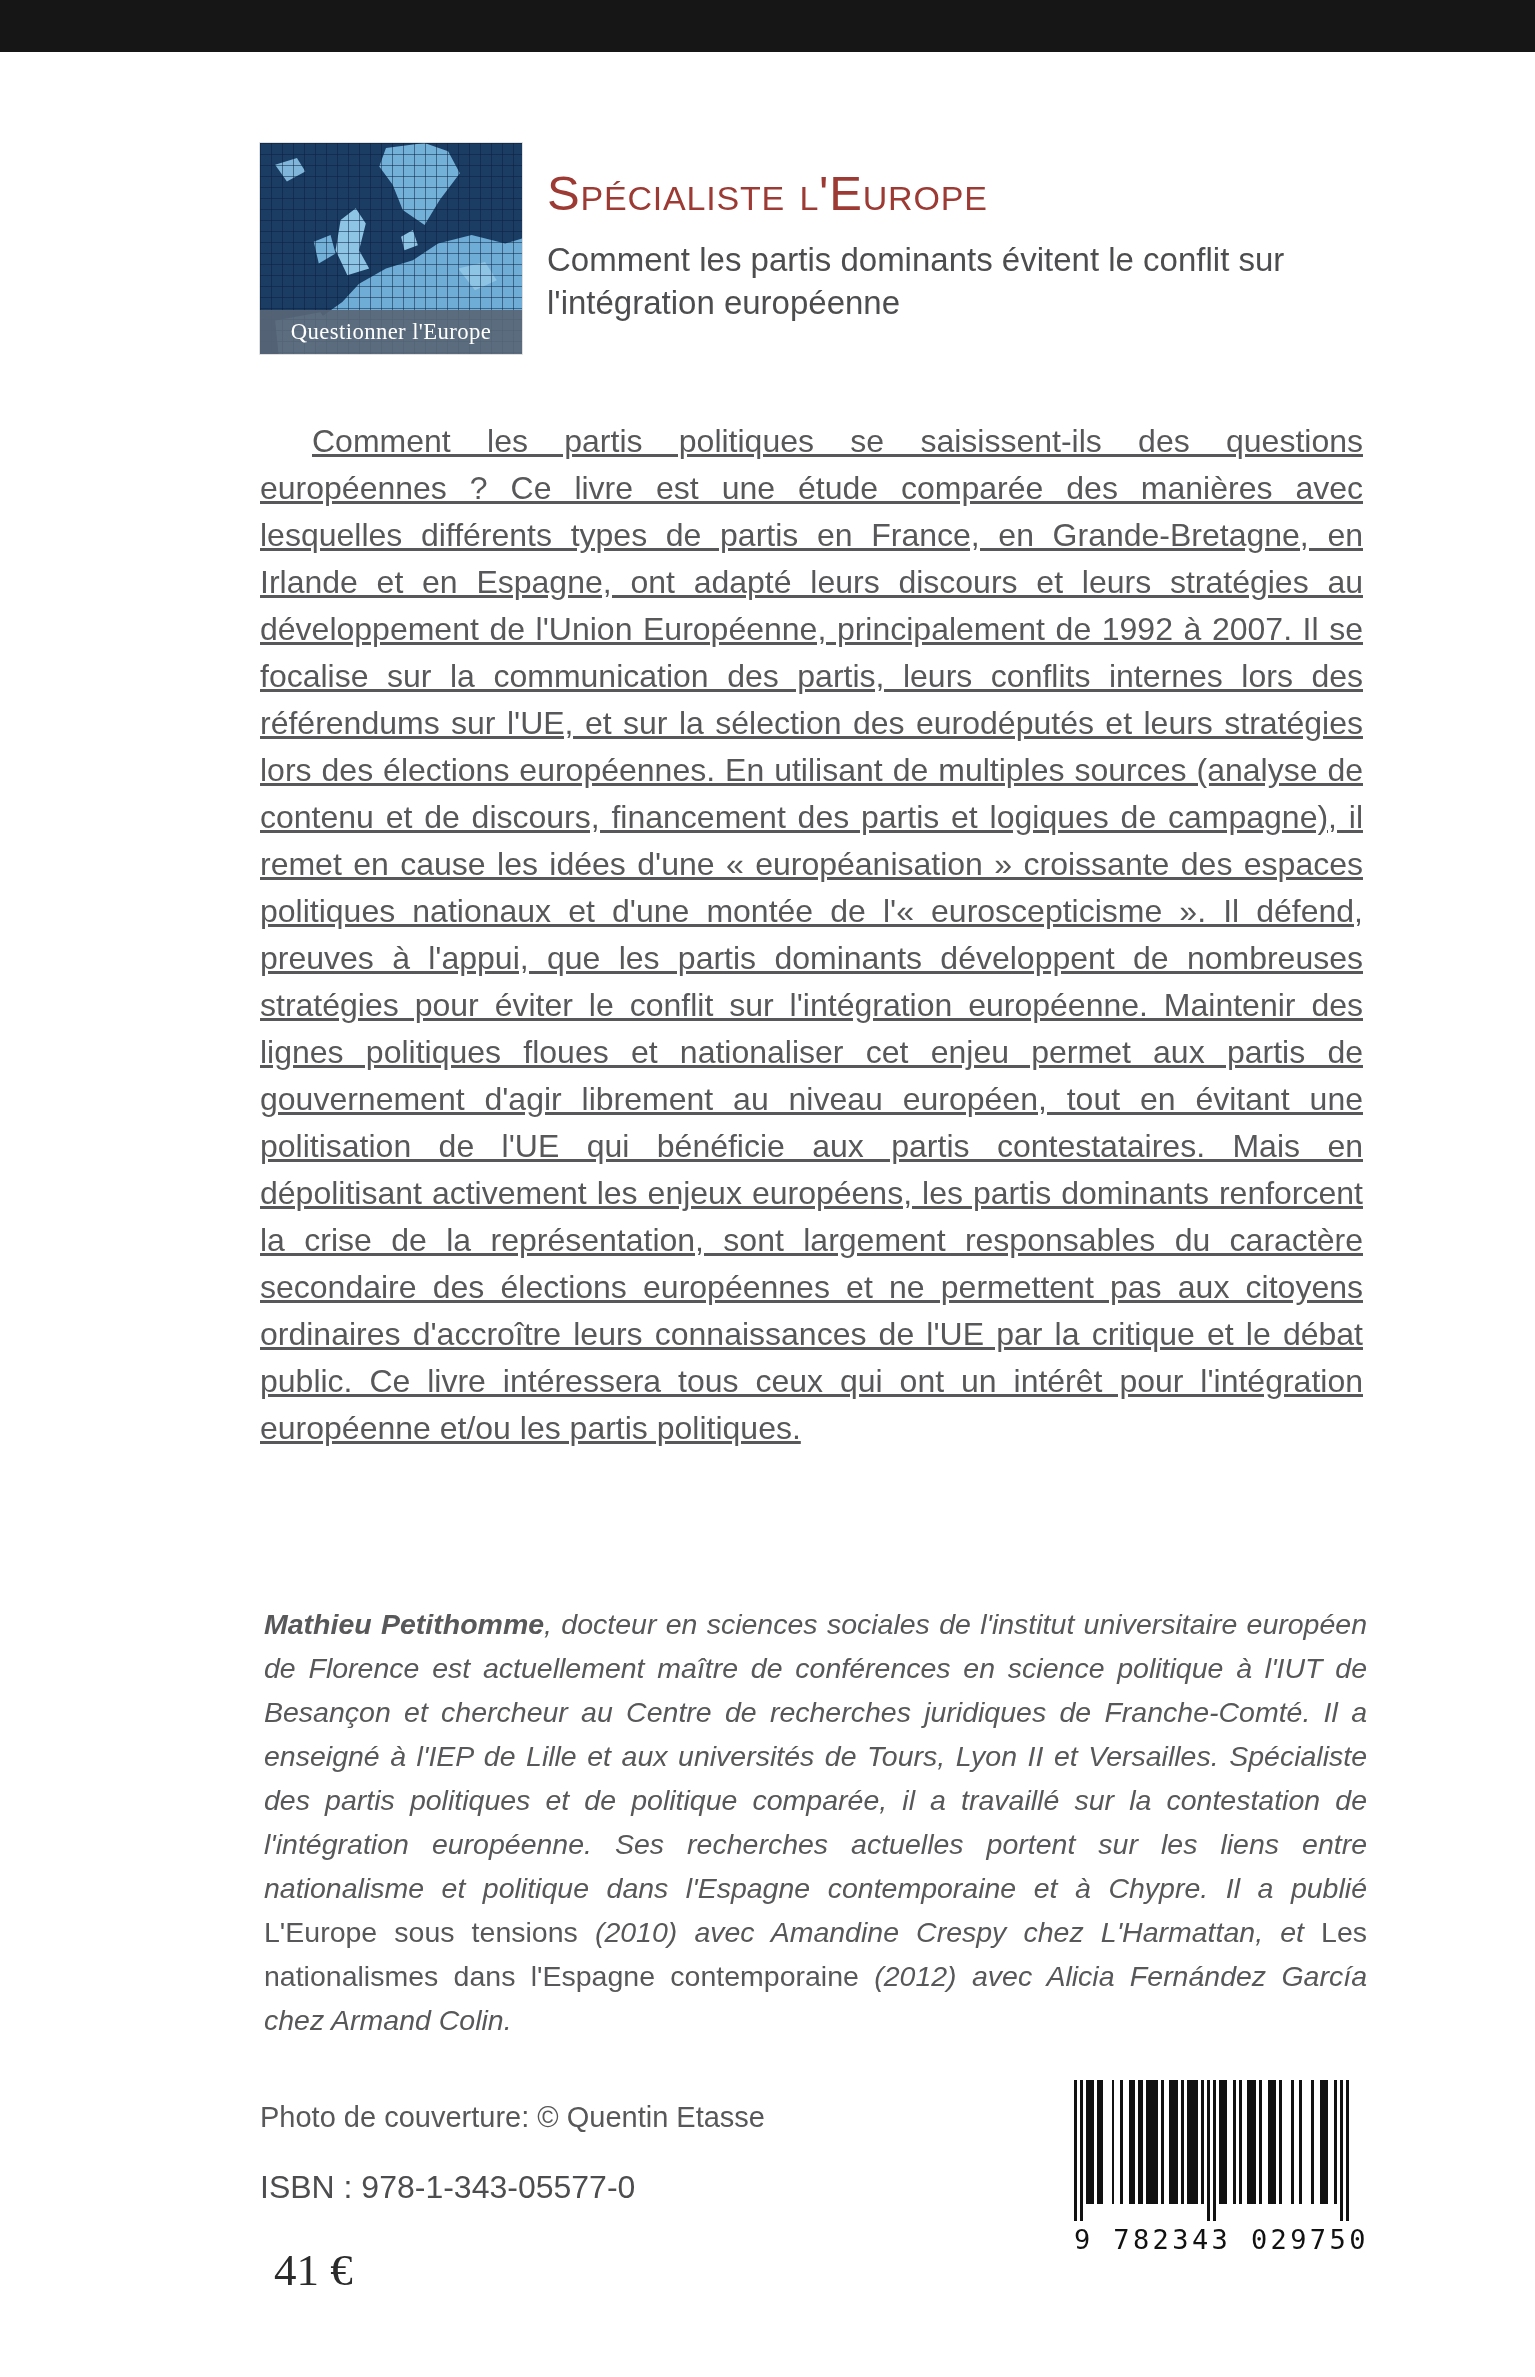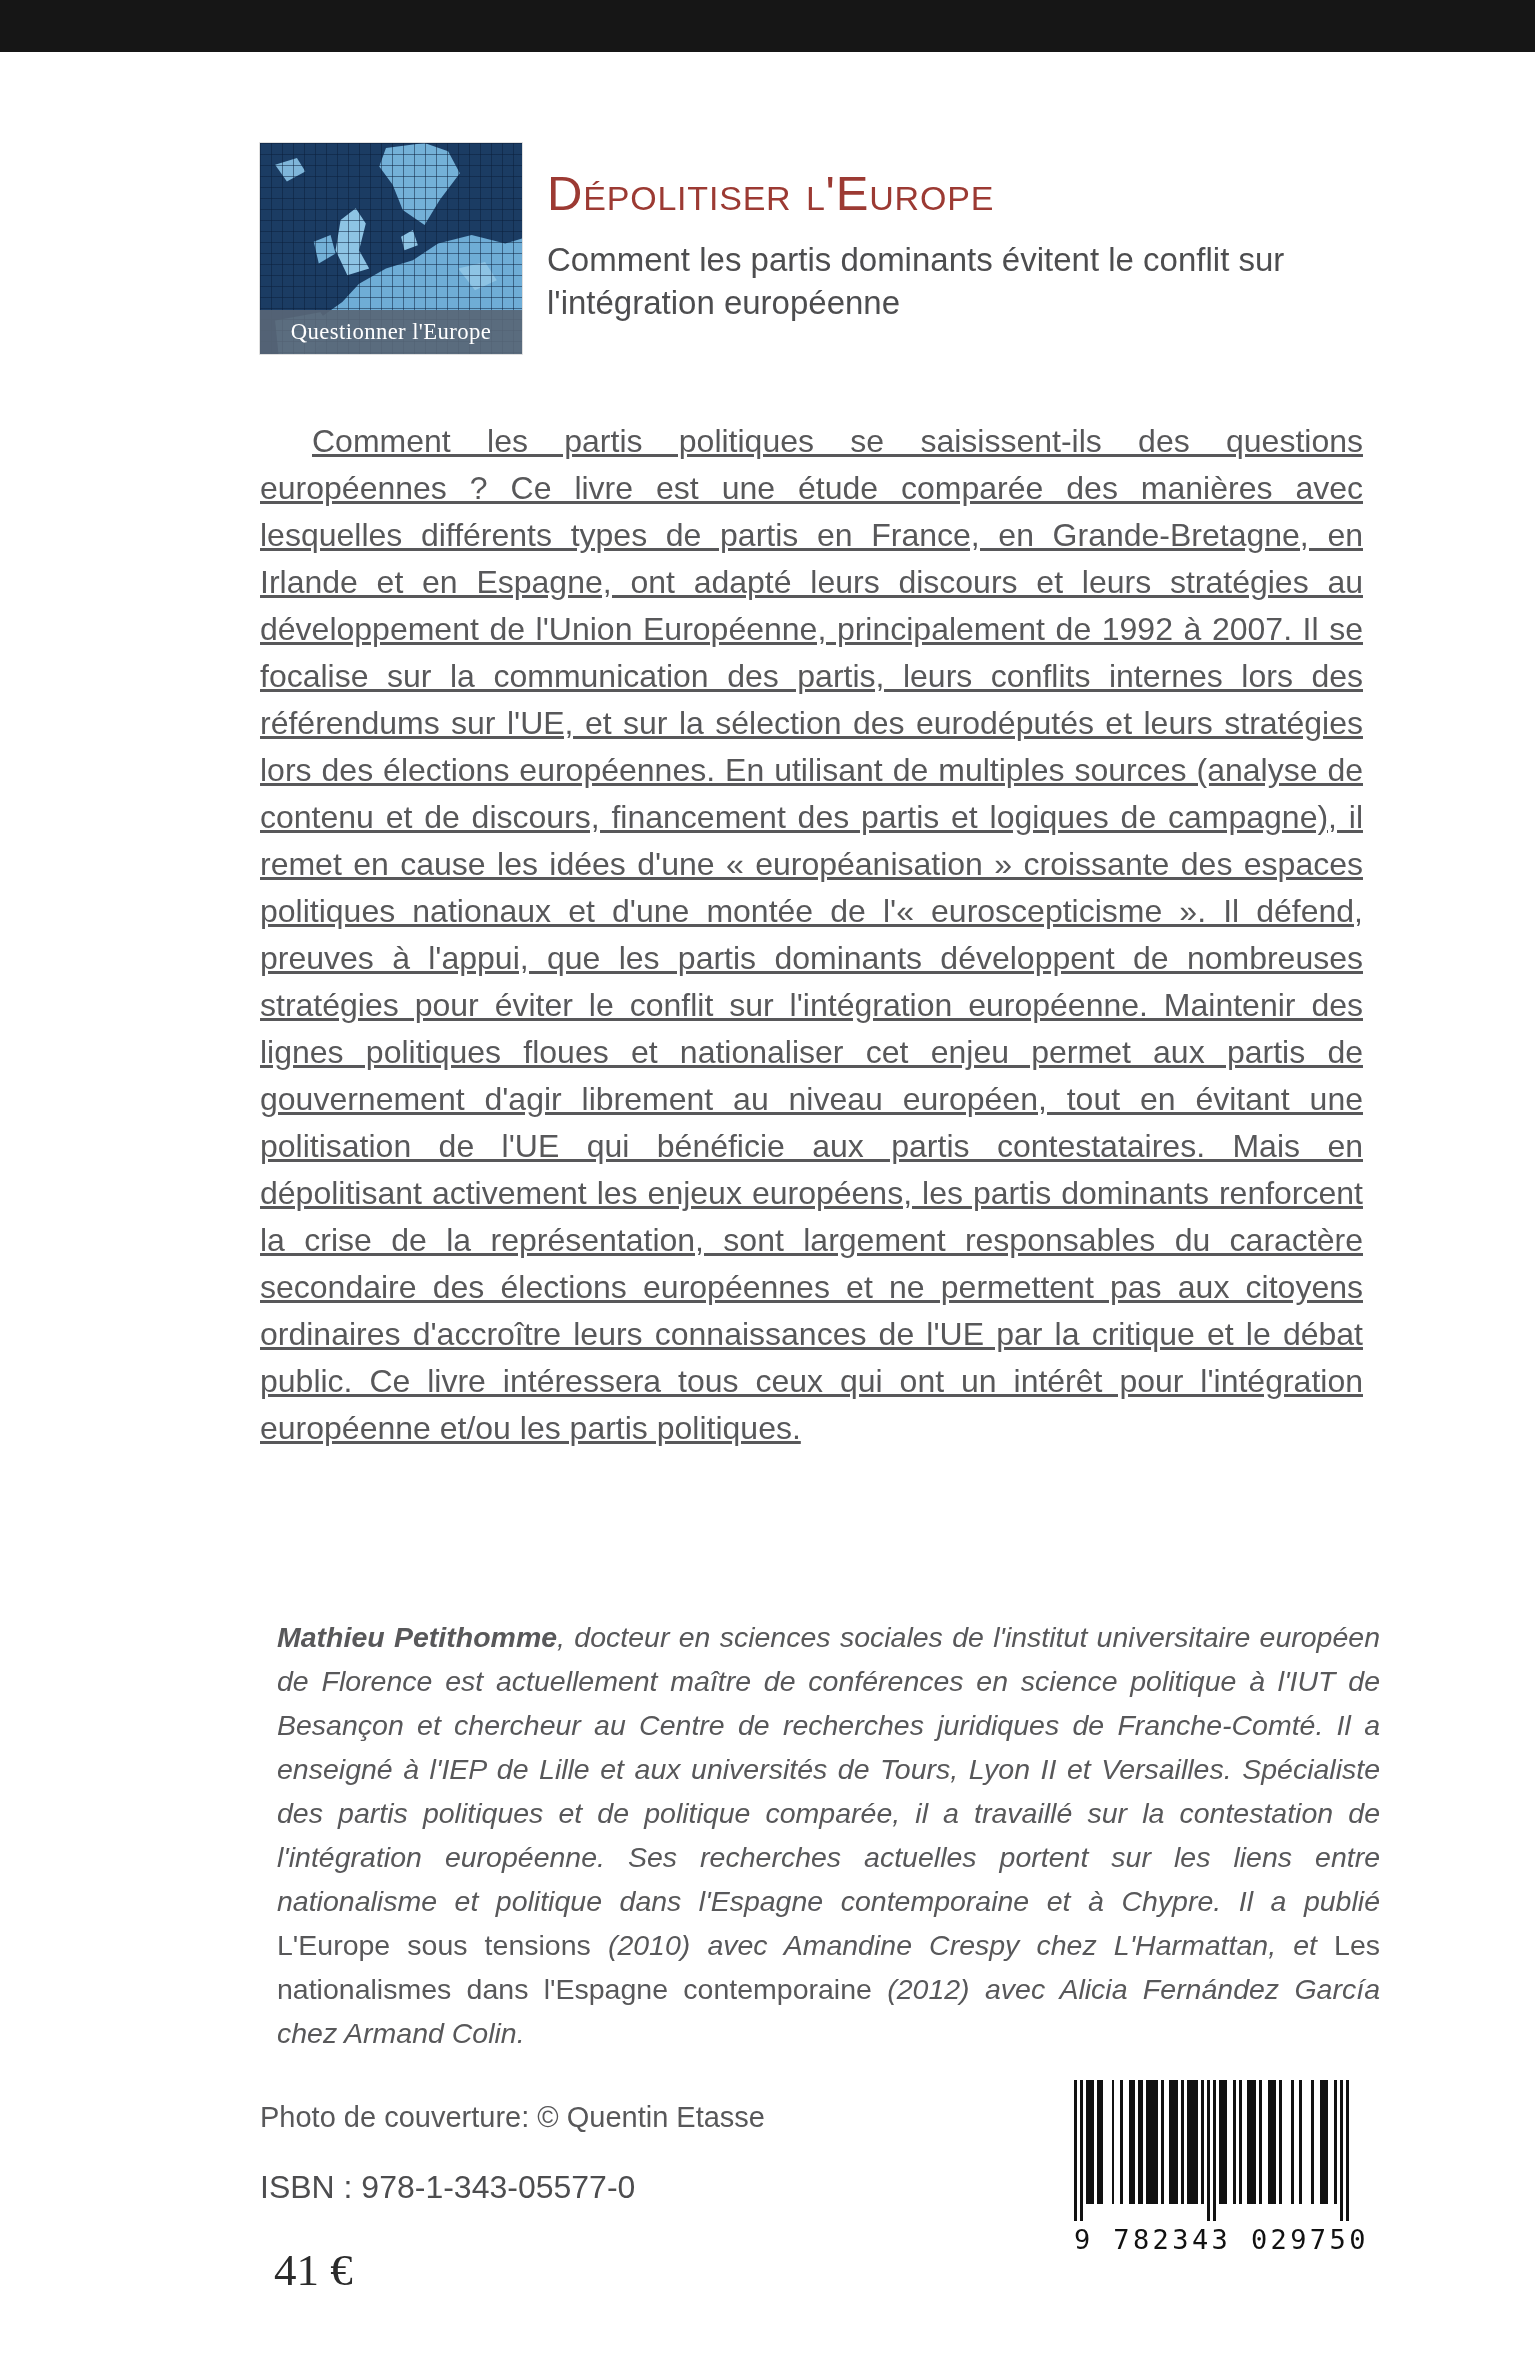--- a/index.html
+++ b/index.html
@@ -85,21 +85,21 @@
     text-align: justify;
     text-indent: 52px;
     text-decoration: underline;
   }
 
   
   .bio {
     position: absolute;
     top: 1598px; left: 260px;
     width: 1103px;
-    margin: 17px;
+    margin: 4px;
     font-size: 28.5px;
     line-height: 44px;
     color: #58585a;
     font-style: italic;
     text-align: justify;
   }
   .bio .author { font-weight: bold; }
   .bio .roman { font-style: normal; }
 
   
@@ -167,21 +167,21 @@
         <polygon points="168,112 182,104 188,122 172,128" fill="#8ec4e4"></polygon>
         <polygon points="118,168 150,150 182,140 212,120 252,110 292,120 312,114 312,252 58,252 70,210 98,190" fill="#6fadd6"></polygon>
         <polygon points="18,212 72,202 88,226 60,252 22,252" fill="#86bde0"></polygon>
         <polygon points="236,150 268,142 282,164 256,176" fill="#8ec4e4"></polygon>
       </svg>
       <div class="map-grid"></div>
       <div class="collection-band">Questionner l'Europe</div>
     </div>
 
     <div class="title-block">
-      <h1 class="book-title">Dépolitiser l'Europe</h1>
+      <h1 class="book-title">Spécialiste l'Europe</h1>
       <p class="book-subtitle">Comment les partis dominants évitent le conflit sur l'intégration européenne</p>
     </div>
 
   </div>
 
   <p class="synopsis">Comment les partis politiques se saisissent-ils des questions européennes ? Ce livre est une étude comparée des manières avec lesquelles différents types de partis en France, en Grande-Bretagne, en Irlande et en Espagne, ont adapté leurs discours et leurs stratégies au développement de l'Union Européenne, principalement de 1992 à 2007. Il se focalise sur la communication des partis, leurs conflits internes lors des référendums sur l'UE, et sur la sélection des eurodéputés et leurs stratégies lors des élections européennes. En utilisant de multiples sources (analyse de contenu et de discours, financement des partis et logiques de campagne), il remet en cause les idées d'une « européanisation » croissante des espaces politiques nationaux et d'une montée de l'« euroscepticisme ». Il défend, preuves à l'appui, que les partis dominants développent de nombreuses stratégies pour éviter le conflit sur l'intégration européenne. Maintenir des lignes politiques floues et nationaliser cet enjeu permet aux partis de gouvernement d'agir librement au niveau européen, tout en évitant une politisation de l'UE qui bénéficie aux partis contestataires. Mais en dépolitisant activement les enjeux européens, les partis dominants renforcent la crise de la représentation, sont largement responsables du caractère secondaire des élections européennes et ne permettent pas aux citoyens ordinaires d'accroître leurs connaissances de l'UE par la critique et le débat public. Ce livre intéressera tous ceux qui ont un intérêt pour l'intégration européenne et/ou les partis politiques.</p>
 
   <p class="bio"><span class="author">Mathieu Petithomme</span><span>, docteur en sciences sociales de l'institut universitaire européen de Florence est actuellement maître de conférences en science politique à l'IUT de Besançon et chercheur au Centre de recherches juridiques de Franche-Comté. Il a enseigné à l'IEP de Lille et aux universités de Tours, Lyon II et Versailles. Spécialiste des partis politiques et de politique comparée, il a travaillé sur la contestation de l'intégration européenne. Ses recherches actuelles portent sur les liens entre nationalisme et politique dans l'Espagne contemporaine et à Chypre. Il a publié </span><span class="roman">L'Europe sous tensions</span><span> (2010) avec Amandine Crespy chez L'Harmattan, et </span><span class="roman">Les nationalismes dans l'Espagne contemporaine</span><span> (2012) avec Alicia Fernández García chez Armand Colin.</span></p>
 
   <p class="photo-credit">Photo de couverture: © Quentin Etasse</p>

